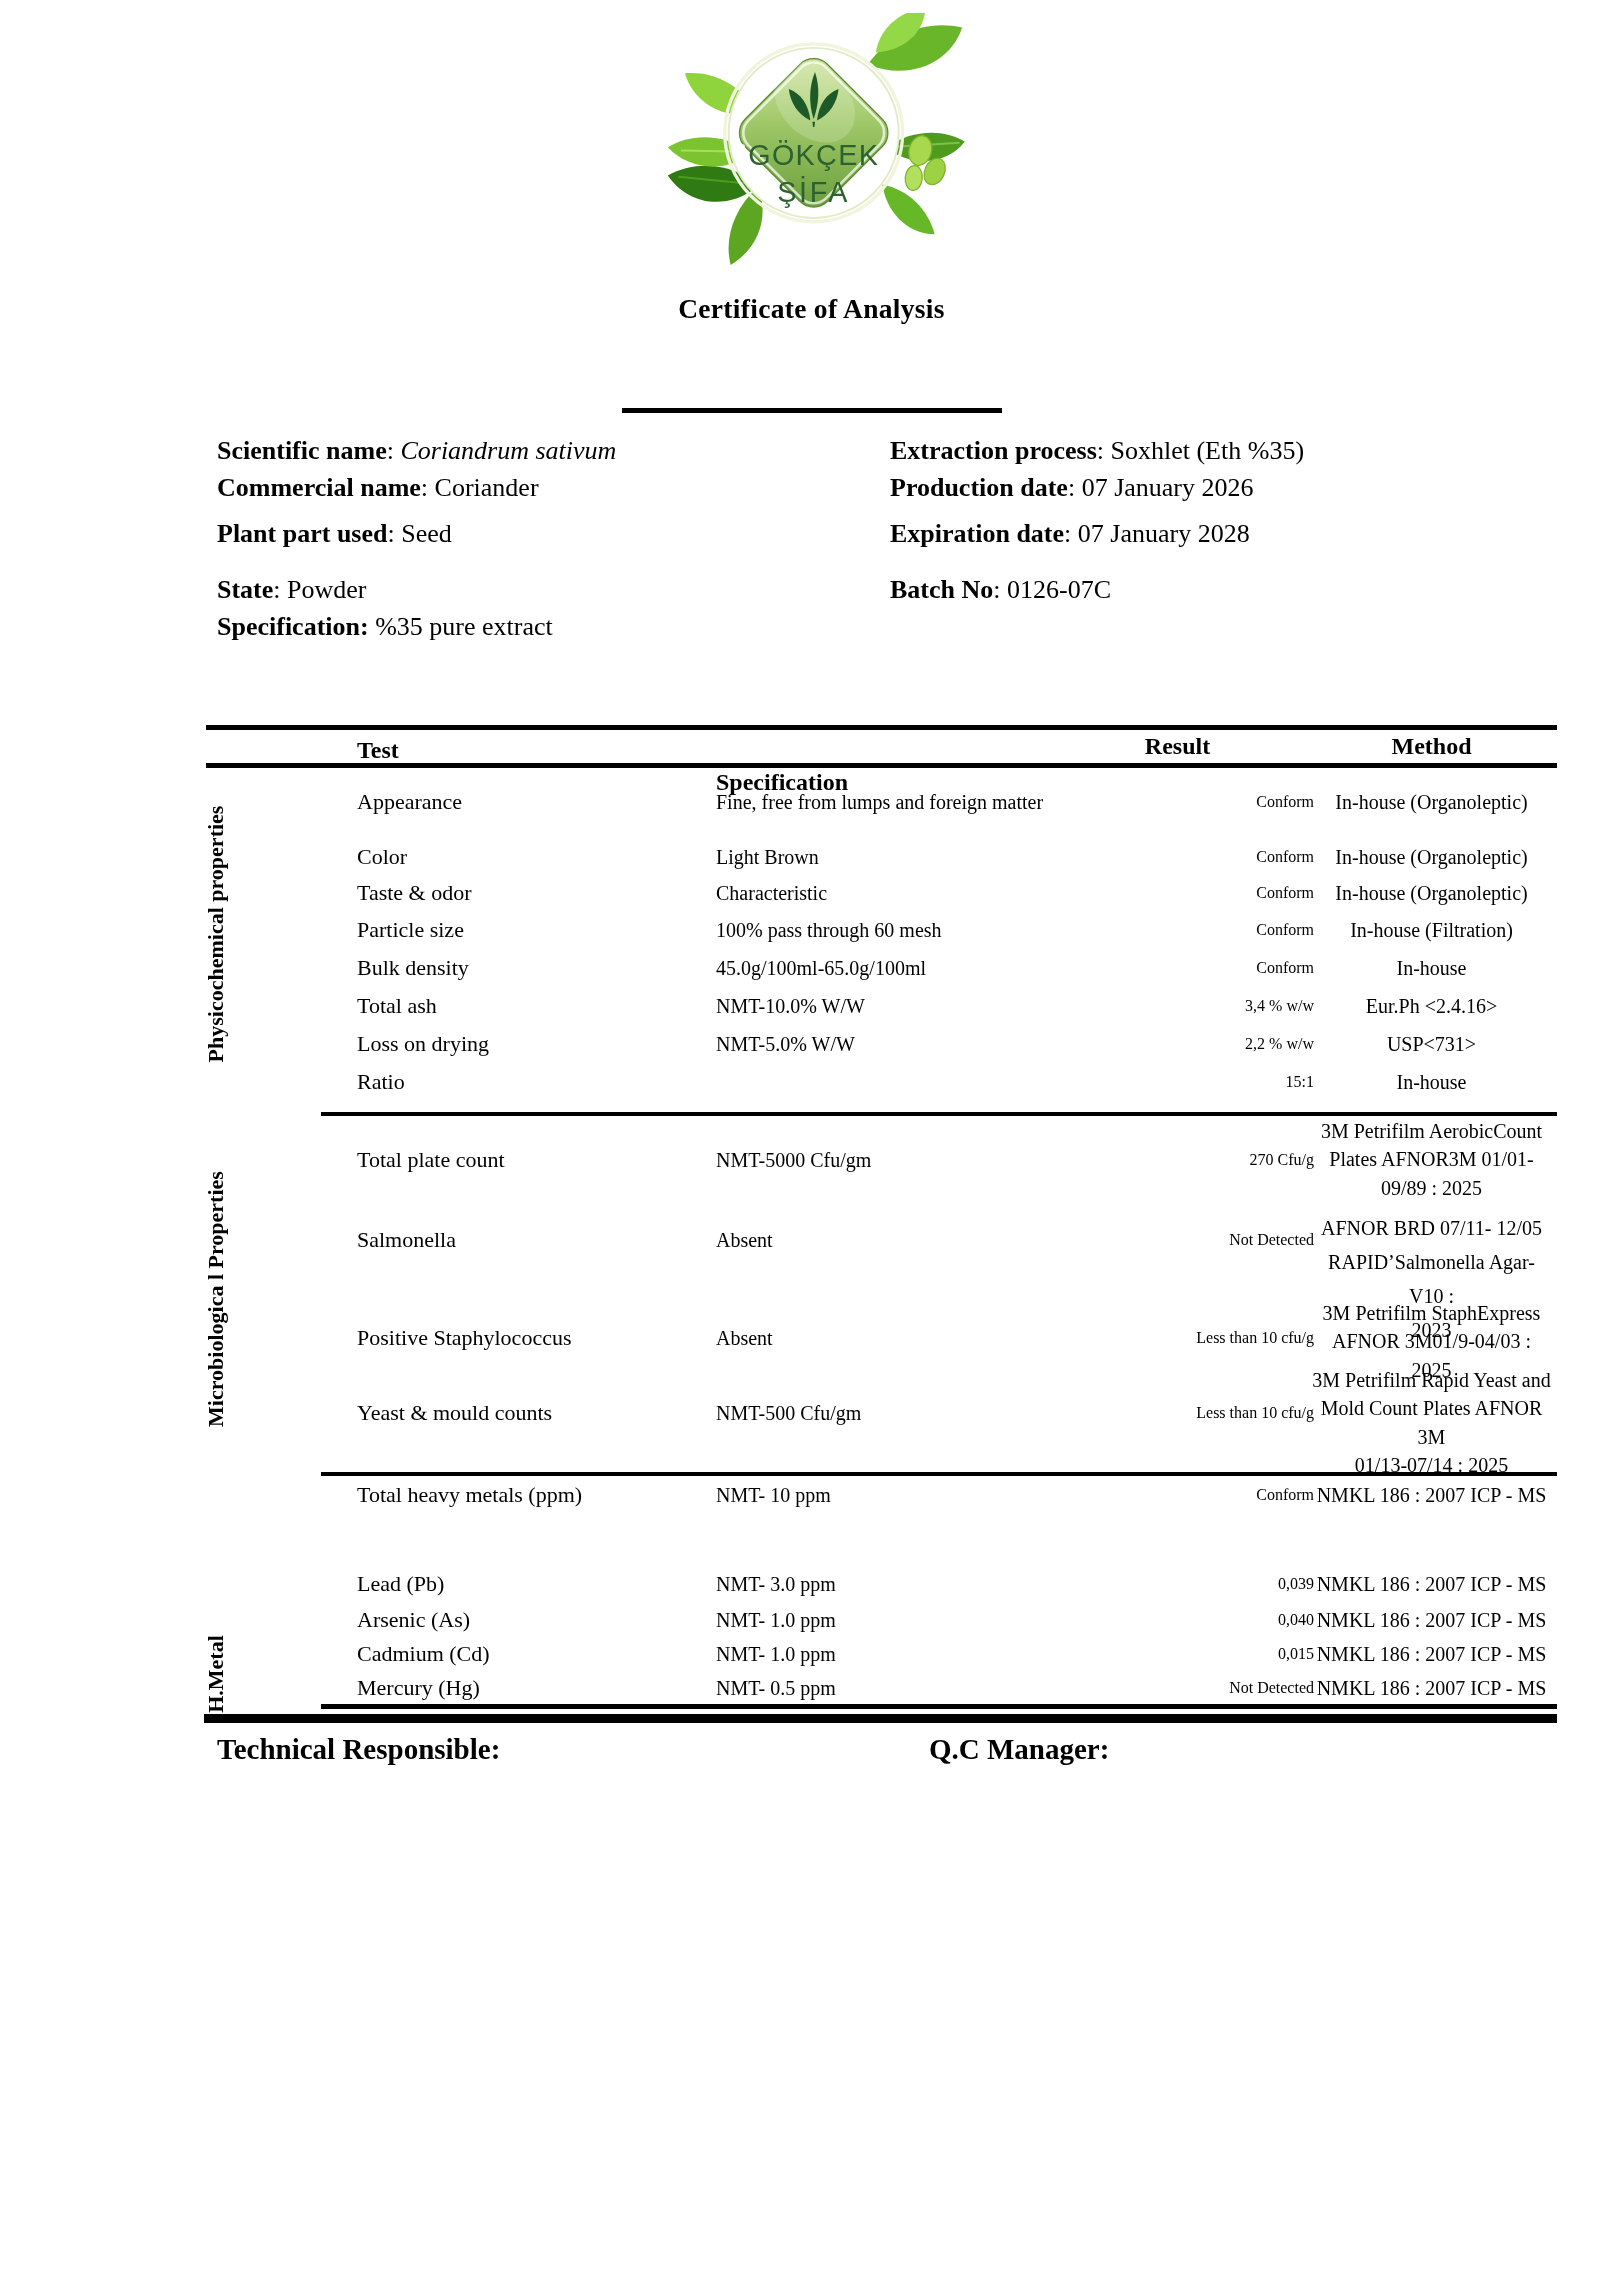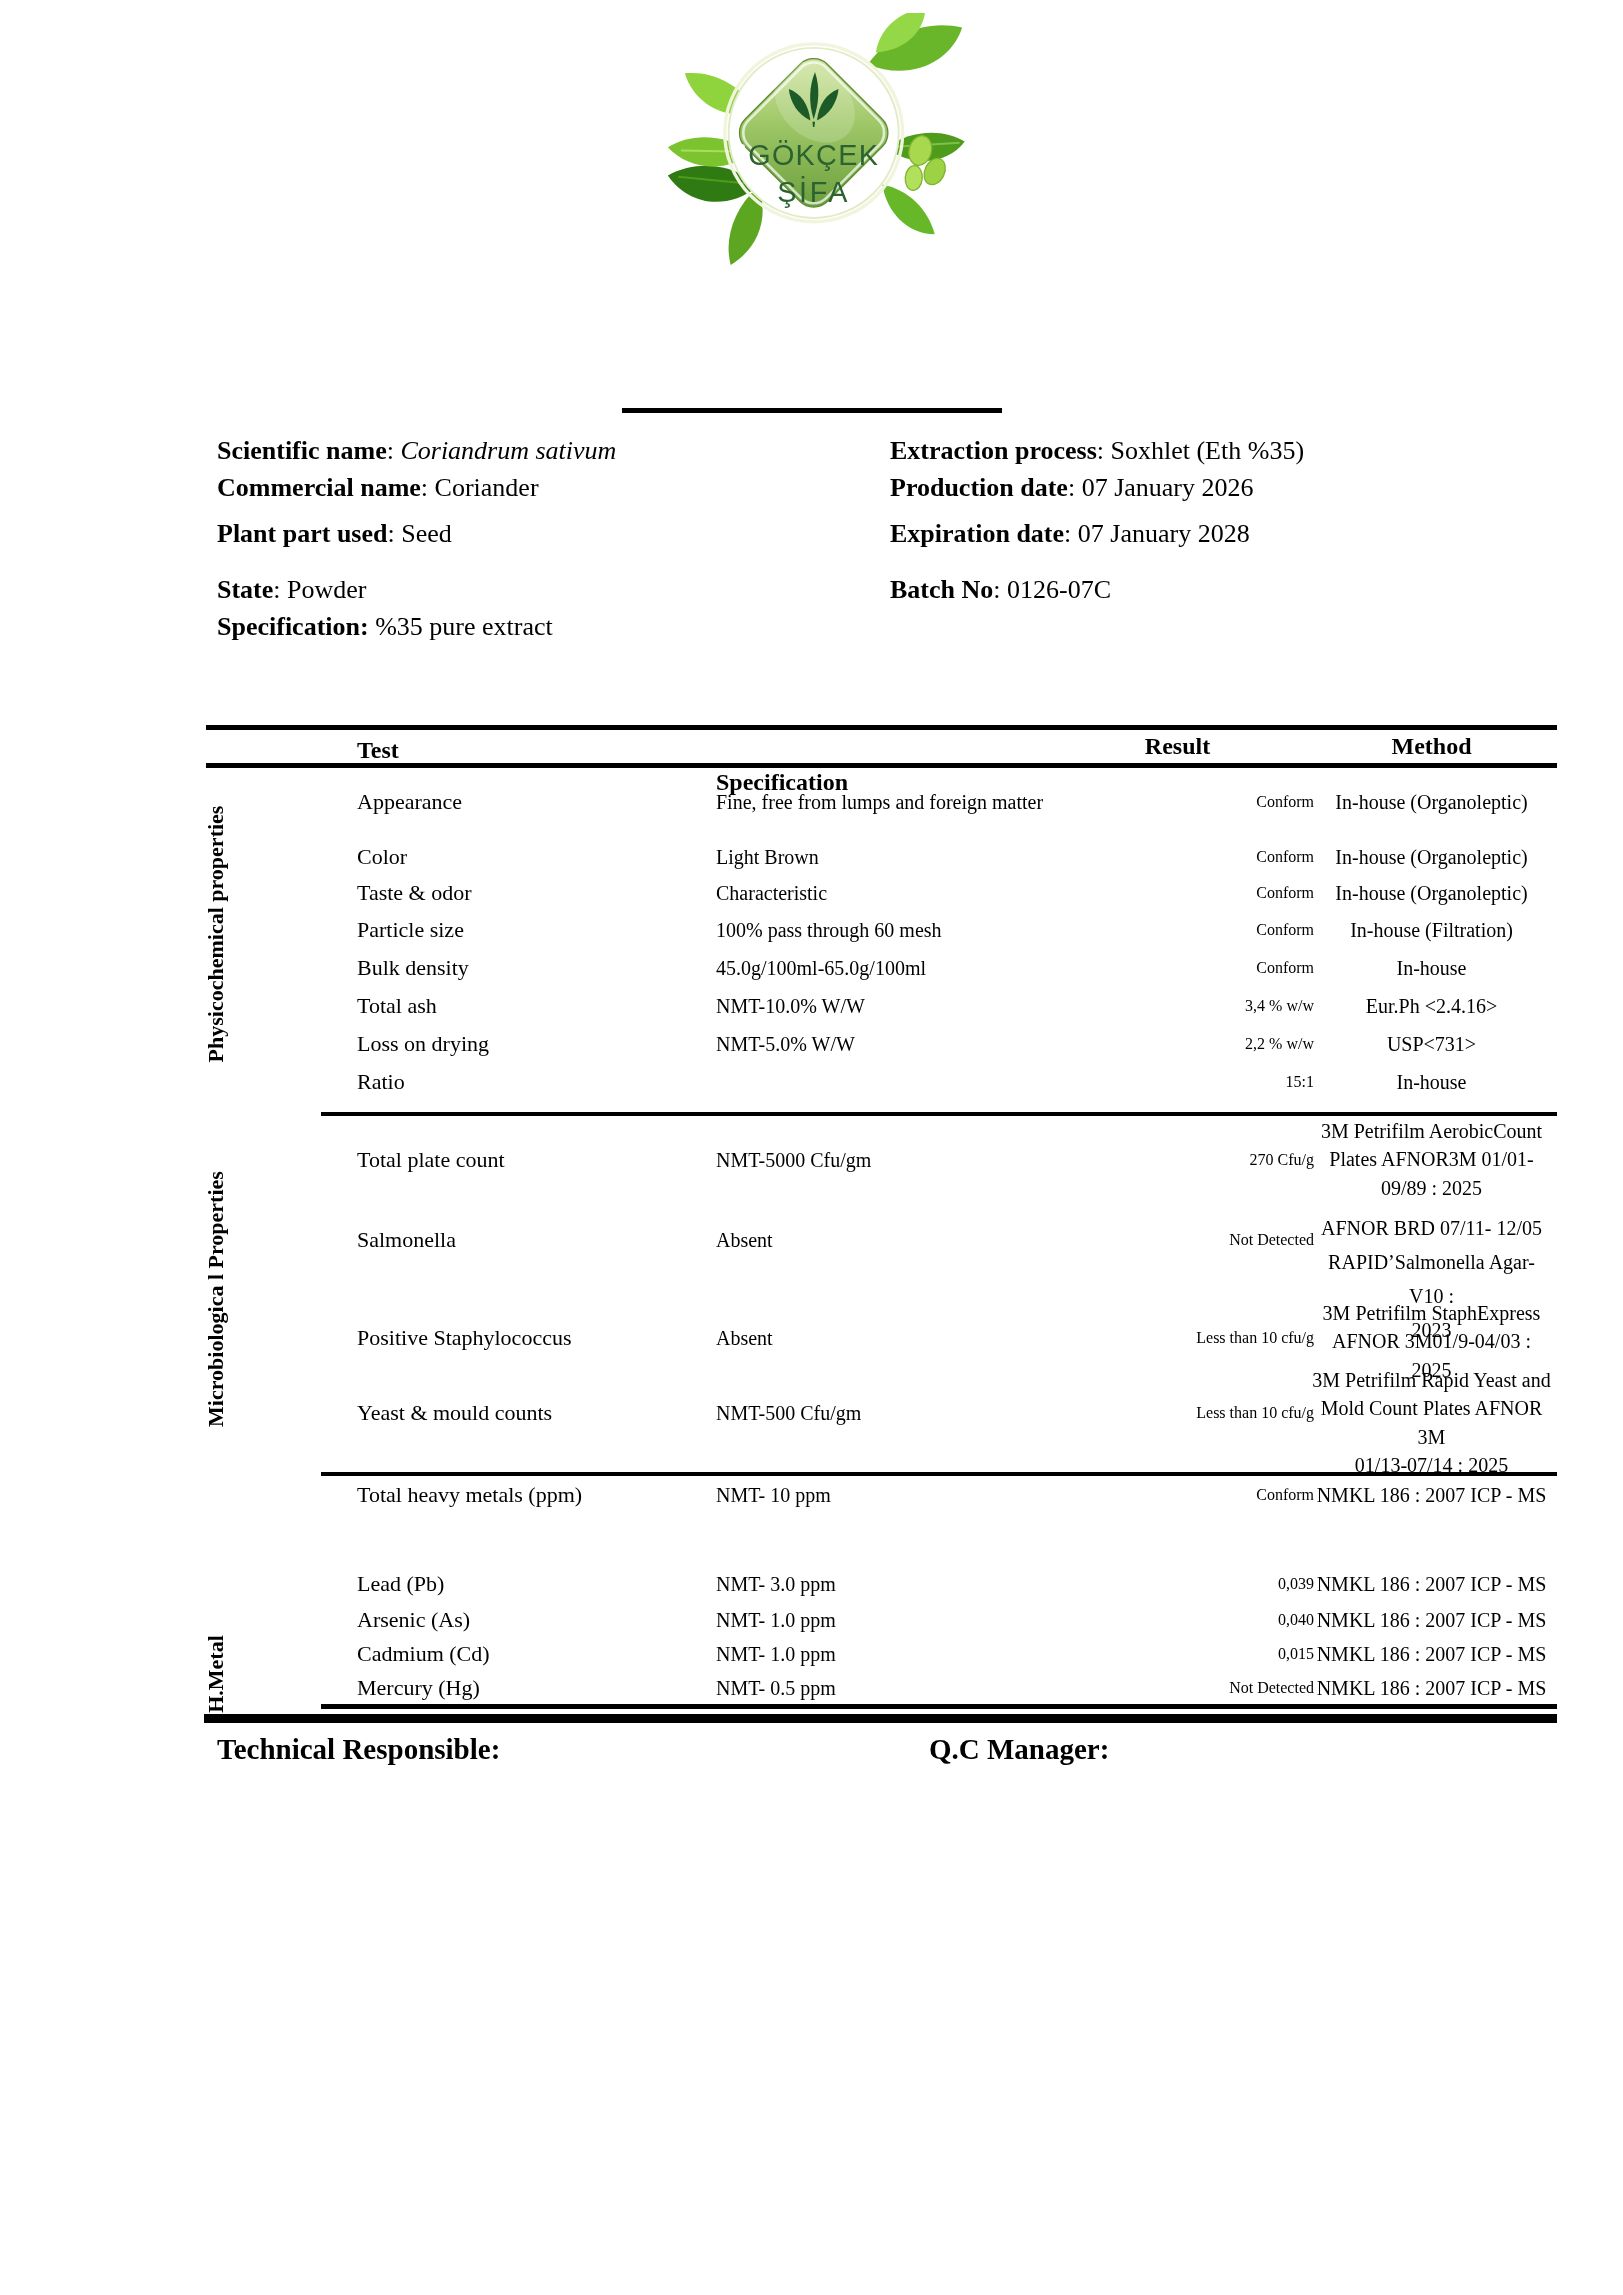--- a/index.html
+++ b/index.html
@@ -108,20 +108,21 @@
         <path d="M-5,34 C-24,26 -36,6 -38,-14 C-19,-7 -8,10 -5,34 Z"></path>
         <path d="M5,34 C24,26 36,6 38,-14 C19,-7 8,10 5,34 Z"></path>
         <path d="M-2,36 L2,36 L1,44 L-1,44 Z"></path>
       </g>
 
       <text x="235" y="232" text-anchor="middle" font-family="Liberation Sans, sans-serif" font-size="44" letter-spacing="2" fill="#2b6230">GÖKÇEK</text>
       <text x="235" y="288" text-anchor="middle" font-family="Liberation Sans, sans-serif" font-size="44" letter-spacing="4" fill="#2b6230">ŞİFA</text>
     </svg>
   </div>
 
+  <div class="doc-title">Certificate of Analysis</div>
   <div class="title-rule"></div>
 
   <div class="info-line" style="left:217px; top:436px;">
     <span class="lbl">Scientific name</span><span class="val">: </span><span class="val italic">Coriandrum sativum</span>
   </div>
   <div class="info-line" style="left:217px; top:473px;">
     <span class="lbl">Commercial name</span><span class="val">: </span><span class="val">Coriander</span>
   </div>
   <div class="info-line" style="left:217px; top:519px;">
     <span class="lbl">Plant part used</span><span class="val">: </span><span class="val">Seed</span>

